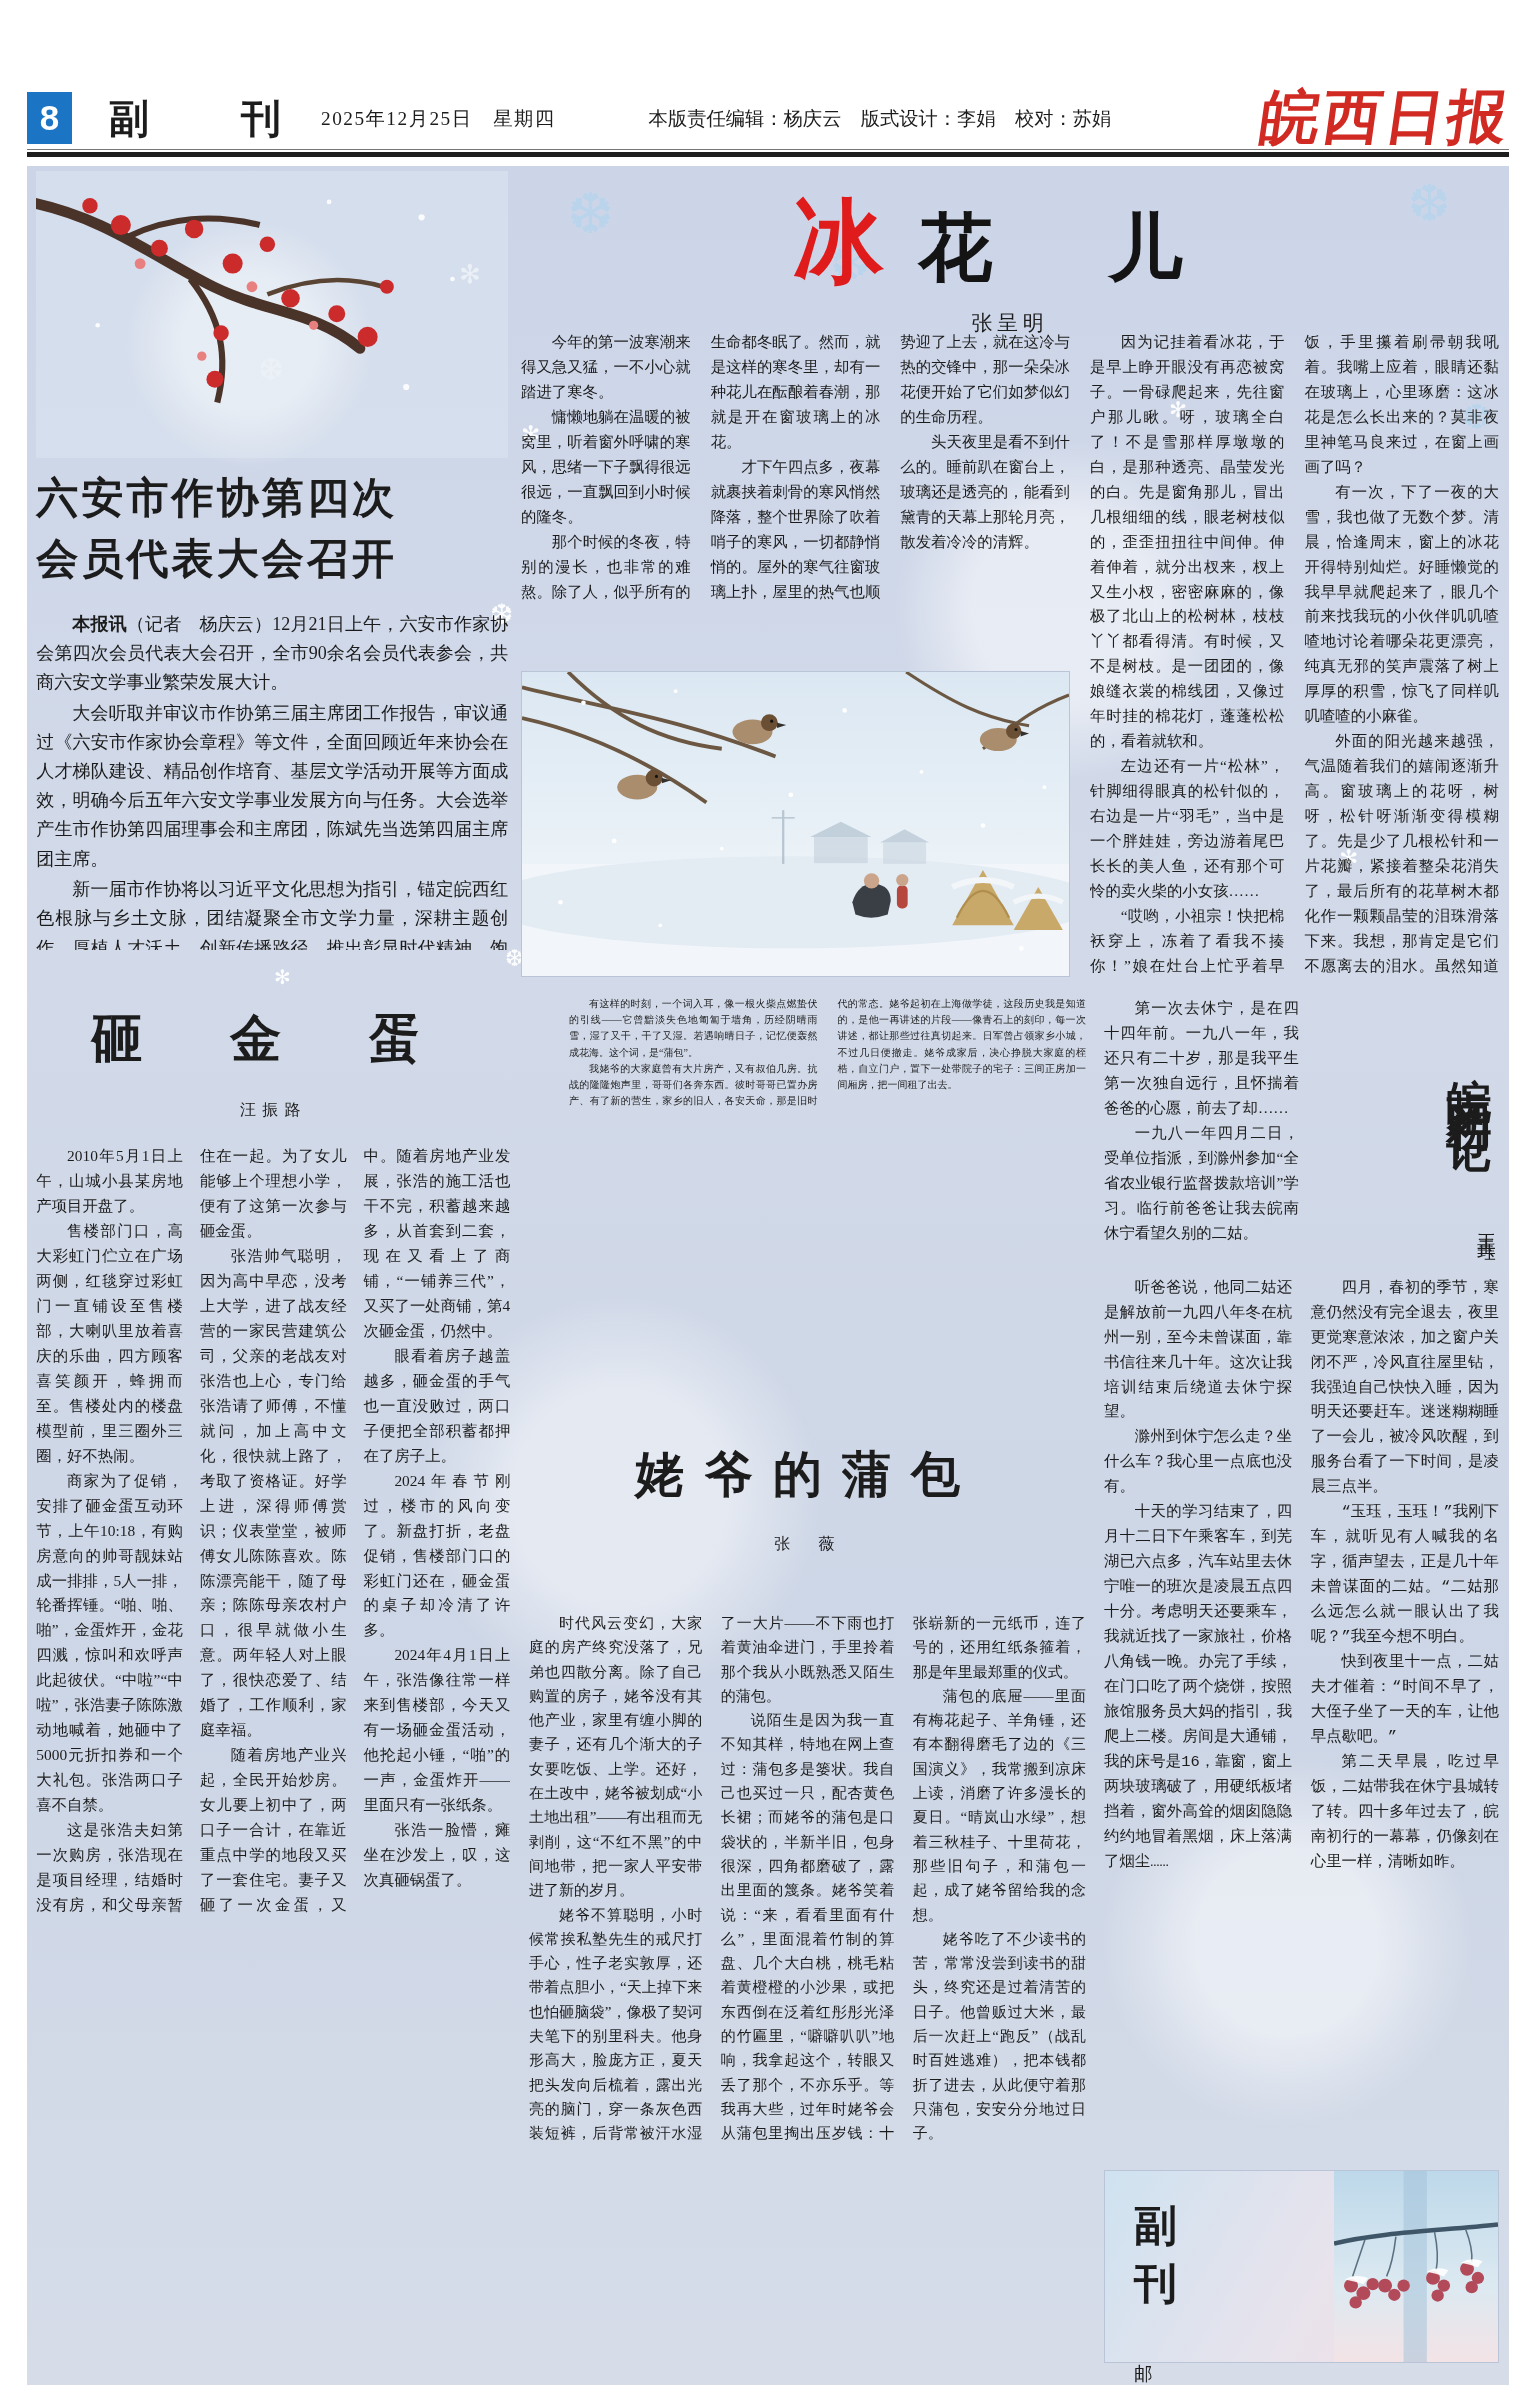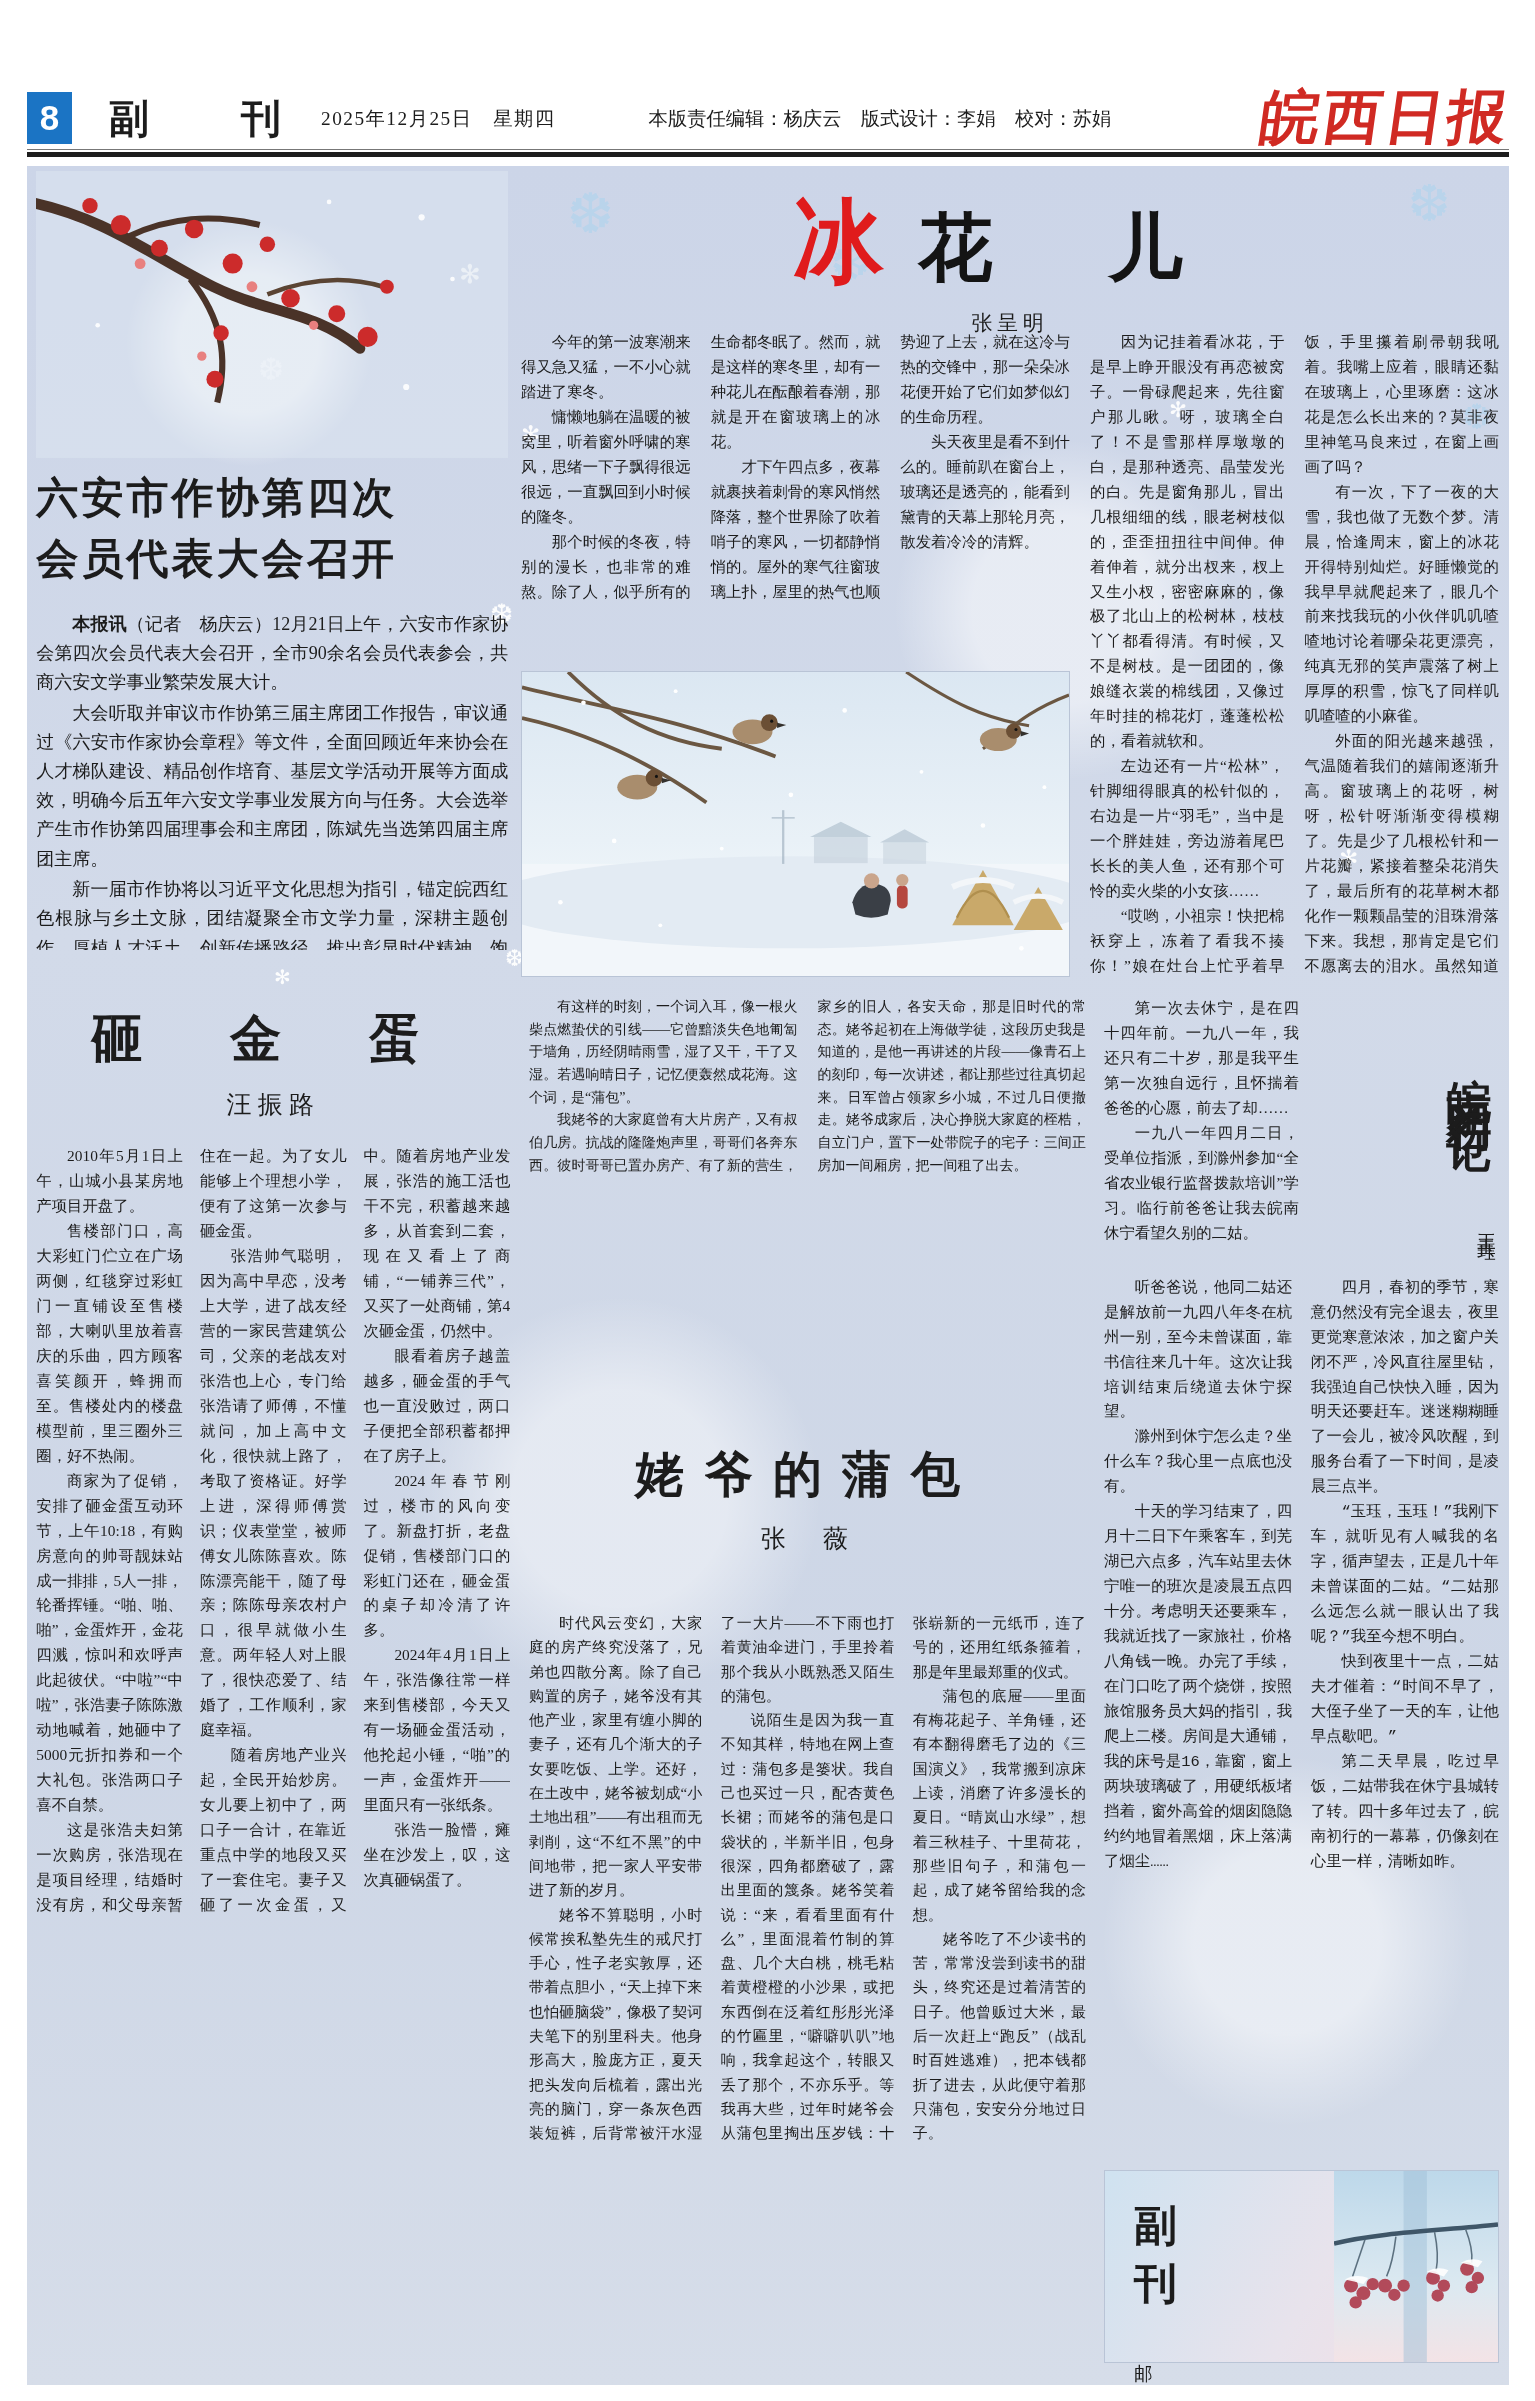--- a/index.html
+++ b/index.html
@@ -53,25 +53,25 @@
   .bh-body { position:absolute; left:494px; top:164px; width:978px; height:651px; display:flex; gap:20px; }
   .bh-left { width:549px; display:flex; flex-direction:column; }
   .bh-left-text { height:332px; overflow:hidden; columns:3; column-gap:20px; font-size:15.4px; }
   .bh-photo { margin-top:9.3px; height:306px; border:0.8px solid #b9c4d6; }
   .bh-right { flex:1; overflow:hidden; columns:2; column-gap:20px; font-size:15.4px; }
 
   
   .zjd { position:absolute; left:9.3px; top:830px; width:474px; height:1381px; }
   .art-title { text-align:center; font-family:"DejaVu Serif",serif; font-weight:bold; }
   .zjd .art-title { font-size:51px; letter-spacing:35px; padding-top:9.3px; }
-  .art-author { text-align:center; font-size:25px; letter-spacing:6.2px; margin-top:14px; }
+  .art-author { text-align:center; font-size:16px; letter-spacing:6.2px; margin-top:26px; }
   .zjd-body { margin-top:23px; height:1235px; overflow:hidden; columns:3; column-gap:17px; font-size:15.4px; }
 
   .ly { position:absolute; left:502px; top:830px; width:557px; height:1381px; }
-  .ly-intro { height:417px; overflow:hidden; columns:2; column-gap:20px; font-size:14px; }
+  .ly-intro { height:417px; overflow:hidden; columns:2; column-gap:20px; font-size:10px;margin-left:40px; }
   .ly-titleblock { height:170px; display:flex; flex-direction:column; justify-content:center; }
   .ly .art-title { font-size:49px; letter-spacing:20px; }
   .ly-body { height:772px; overflow:hidden; columns:3; column-gap:18.5px; font-size:15px;margin-top:28px; }
 
   .wn { position:absolute; left:1077px; top:830px; width:395px; height:1381px; }
   .wn-row1 { display:flex; height:272px;gap:46px; }
   .wn-col1 { flex:1; overflow:hidden; font-size:15.4px; }
   .wn-vtitle { width:154px; display:flex; justify-content:center; align-items:flex-start; writing-mode:vertical-rl; padding-top:10.8px; }
   .wn-vt { font-size:45px; font-weight:bold; font-family:"DejaVu Serif",serif; letter-spacing:12.3px; }
   .wn-va { font-size:18.5px; margin-top:116px; margin-left:20px; letter-spacing:4.6px; }

